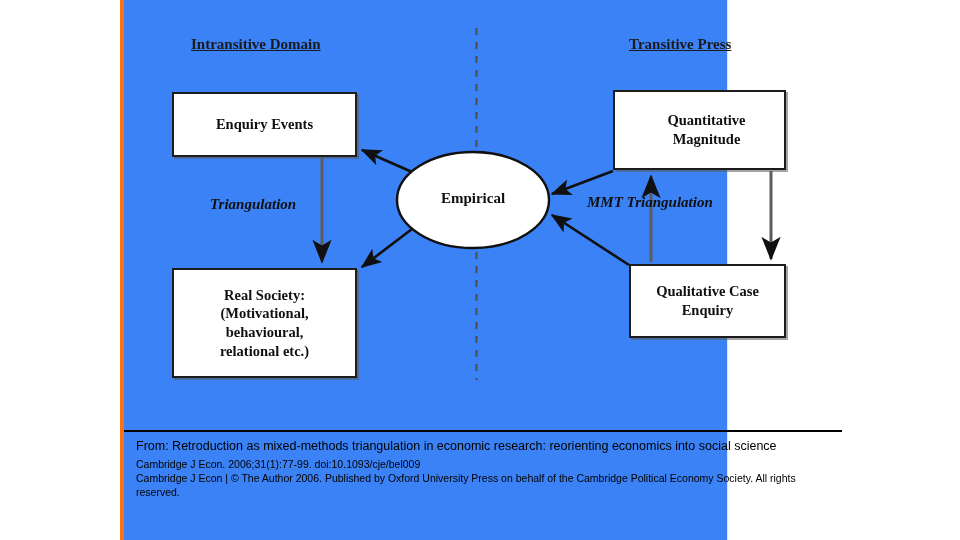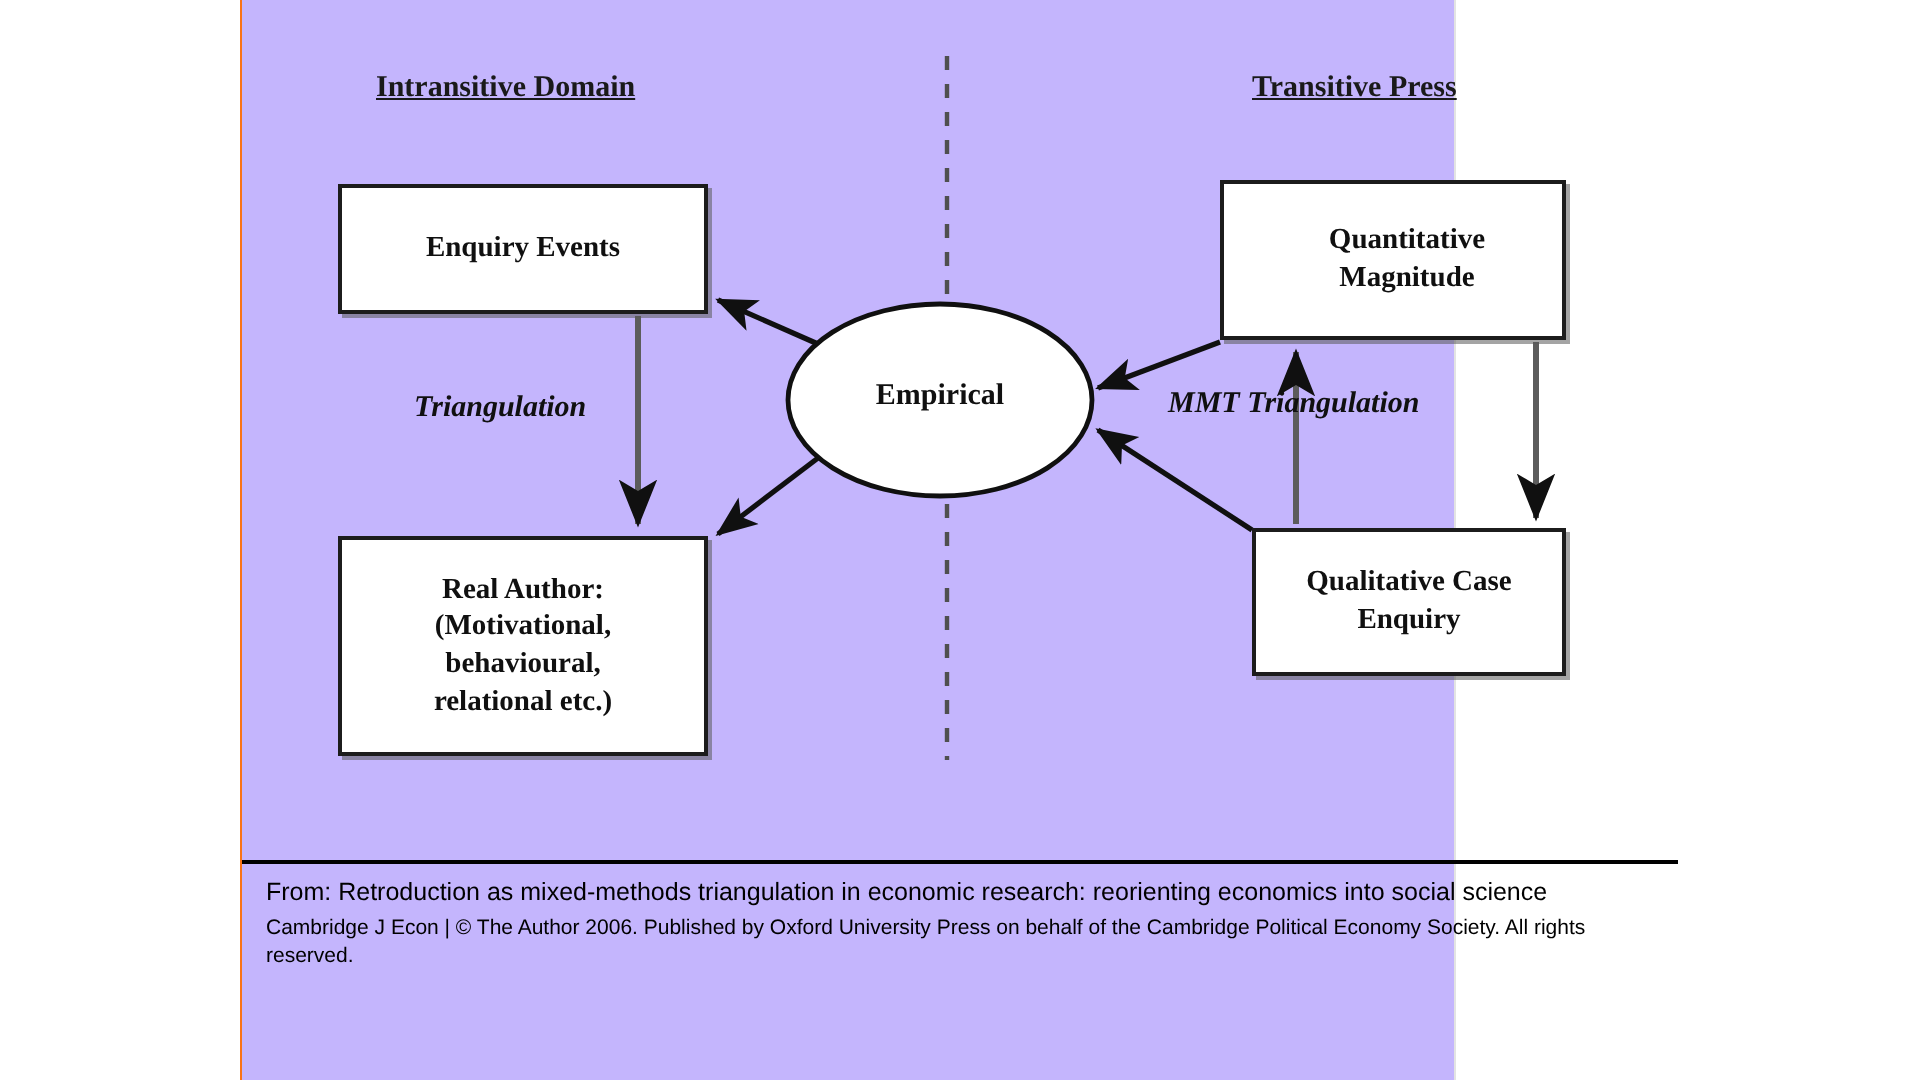--- a/index.html
+++ b/index.html
@@ -14,24 +14,24 @@
     overflow: hidden;
     font-family: "Liberation Sans", sans-serif;
   }
 
   #slide {
     position: absolute;
     left: 120px;
     top: 0px;
     width: 608px;
     height: 540px;
-    border-left: 1px solid #f97316;
+    border-left: 4px solid #f97316;
     border-right: 1px solid #e3e3e3;
     box-sizing: border-box;
-    background: #c4b5fd;
+    background: #3b82f6;
   }
 
   
   #figure {
     position: absolute;
     left: 0px;
     top: 0px;
     width: 718px;
     height: 432px;
     border-bottom: 2px solid #000000;
@@ -164,37 +164,38 @@
 
       <line x1="647" y1="171" x2="647" y2="259" stroke="#5c5c5c" stroke-width="3" marker-end="url(#arrowhead)"></line>
     </svg>
 
     <div class="domain-title" id="title-intransitive">Intransitive Domain</div>
 
     <div class="domain-title" id="title-transitive">Transitive Press</div>
 
     <div class="node-box" id="box-actual-events" style="white-space: pre-line;">Enquiry Events</div>
 
-    <div class="node-box" id="box-real-causes" style="white-space: pre-line;">Real Author:
+    <div class="node-box" id="box-real-causes" style="white-space: pre-line;">Real Society:
 (Motivational,
 behavioural,
 relational etc.)</div>
 
     <div class="node-box" id="box-quant" style="white-space: pre-line; padding-left: 14px;">Quantitative
 Magnitude</div>
 
     <div class="node-box" id="box-qual" style="white-space: pre-line;">Qualitative Case
 Enquiry</div>
 
     <div id="ellipse-label">Empirical</div>
 
     <div class="edge-label" id="label-retroduction">Triangulation</div>
 
     <div class="edge-label" id="label-mmt">MMT Triangulation</div>
 
   </div>
 
   <div id="caption">
     <div id="caption-title">From: Retroduction as mixed-methods triangulation in economic research: reorienting economics into social science</div>
+    <div class="caption-small">Cambridge J Econ. 2006;31(1):77-99. doi:10.1093/cje/bel009</div>
     <div class="caption-small">Cambridge J Econ | © The Author 2006. Published by Oxford University Press on behalf of the Cambridge Political Economy Society. All rights reserved.</div>
   </div>
 
 </div>
 
 </body></html>

